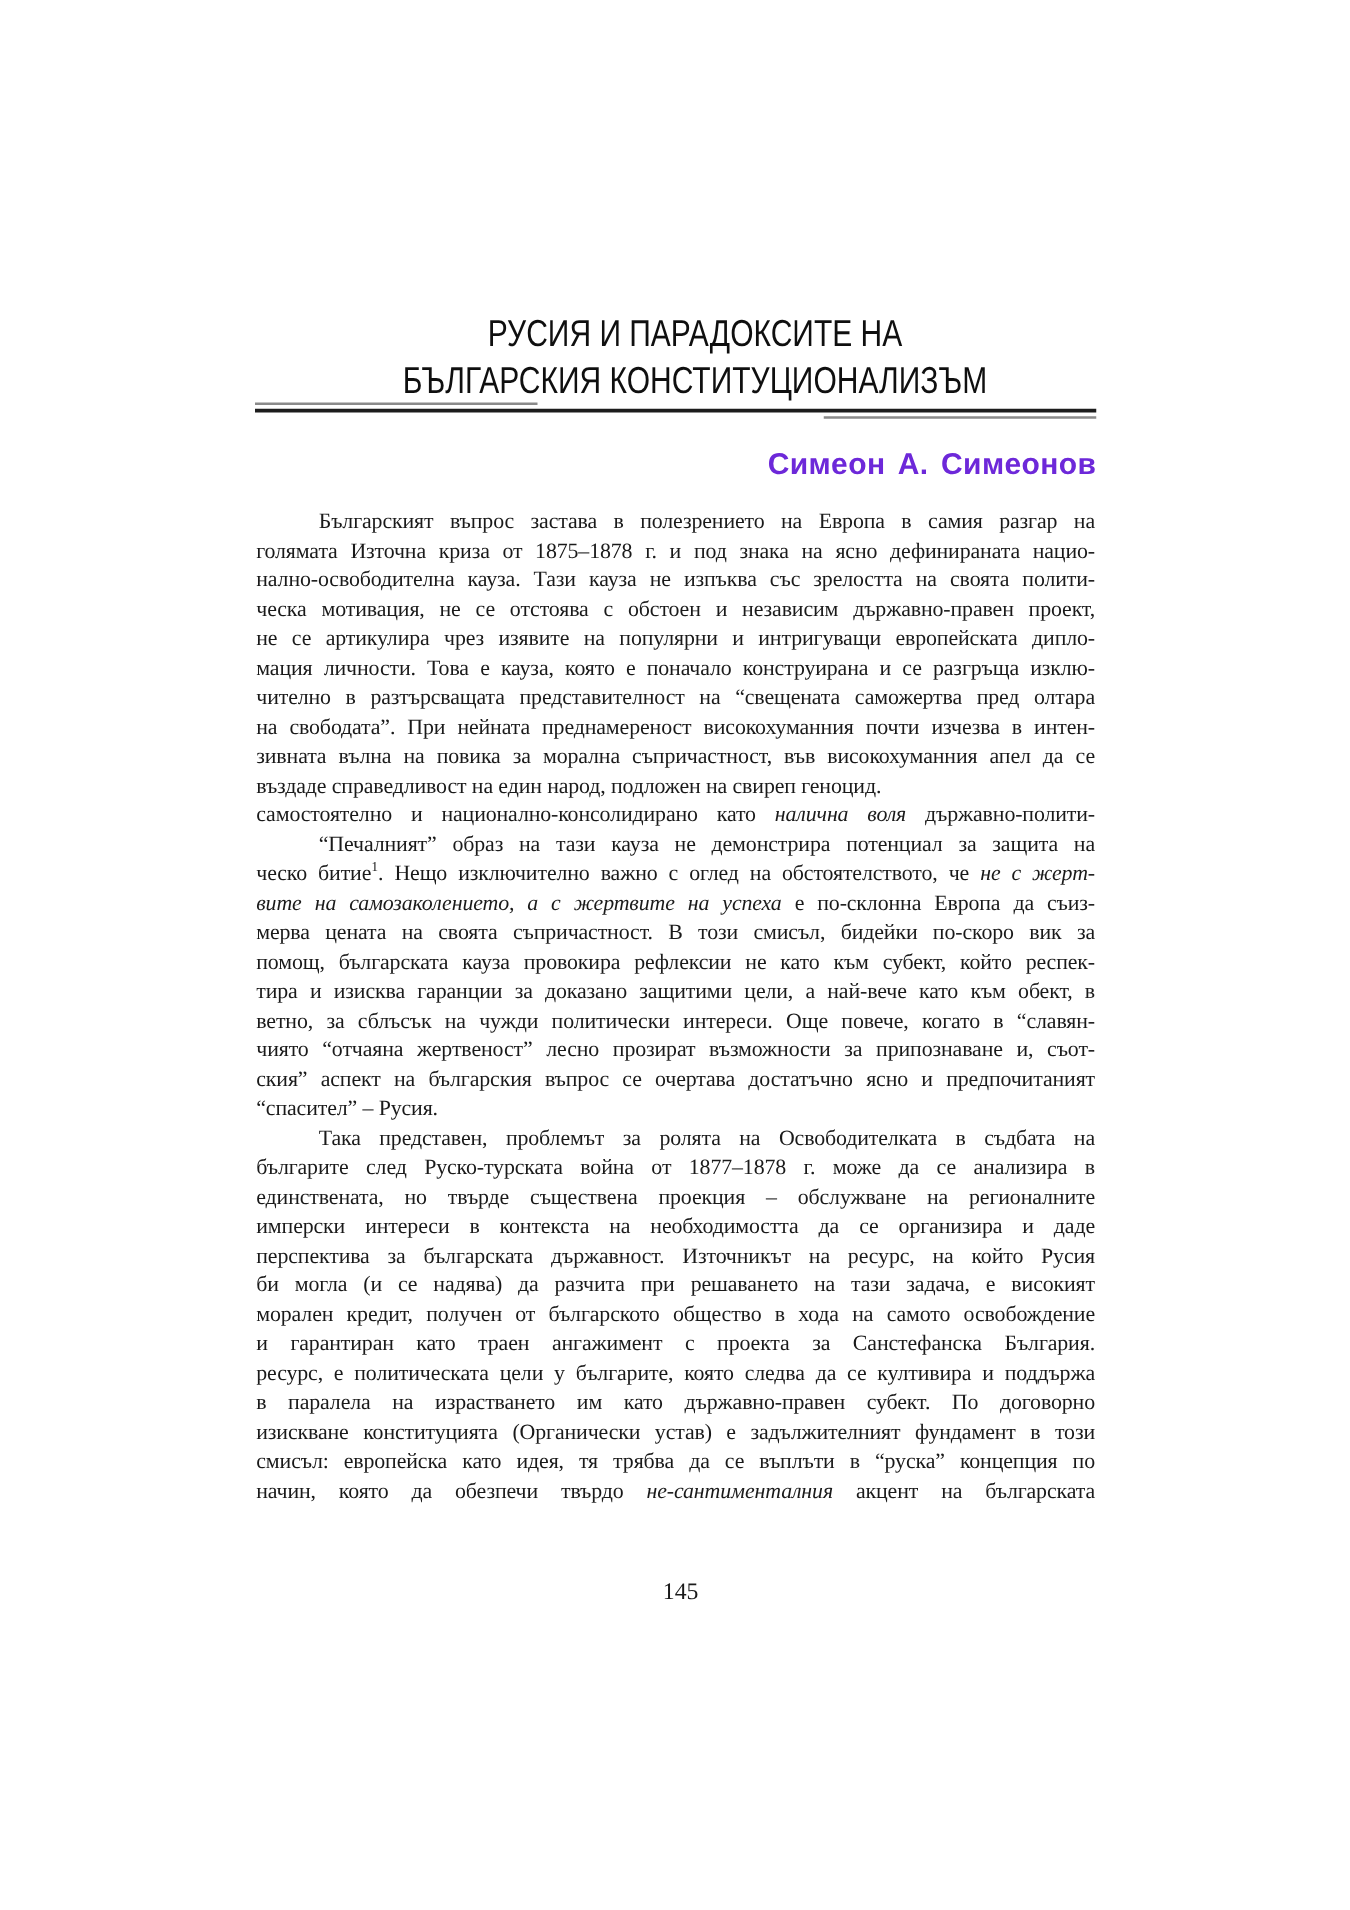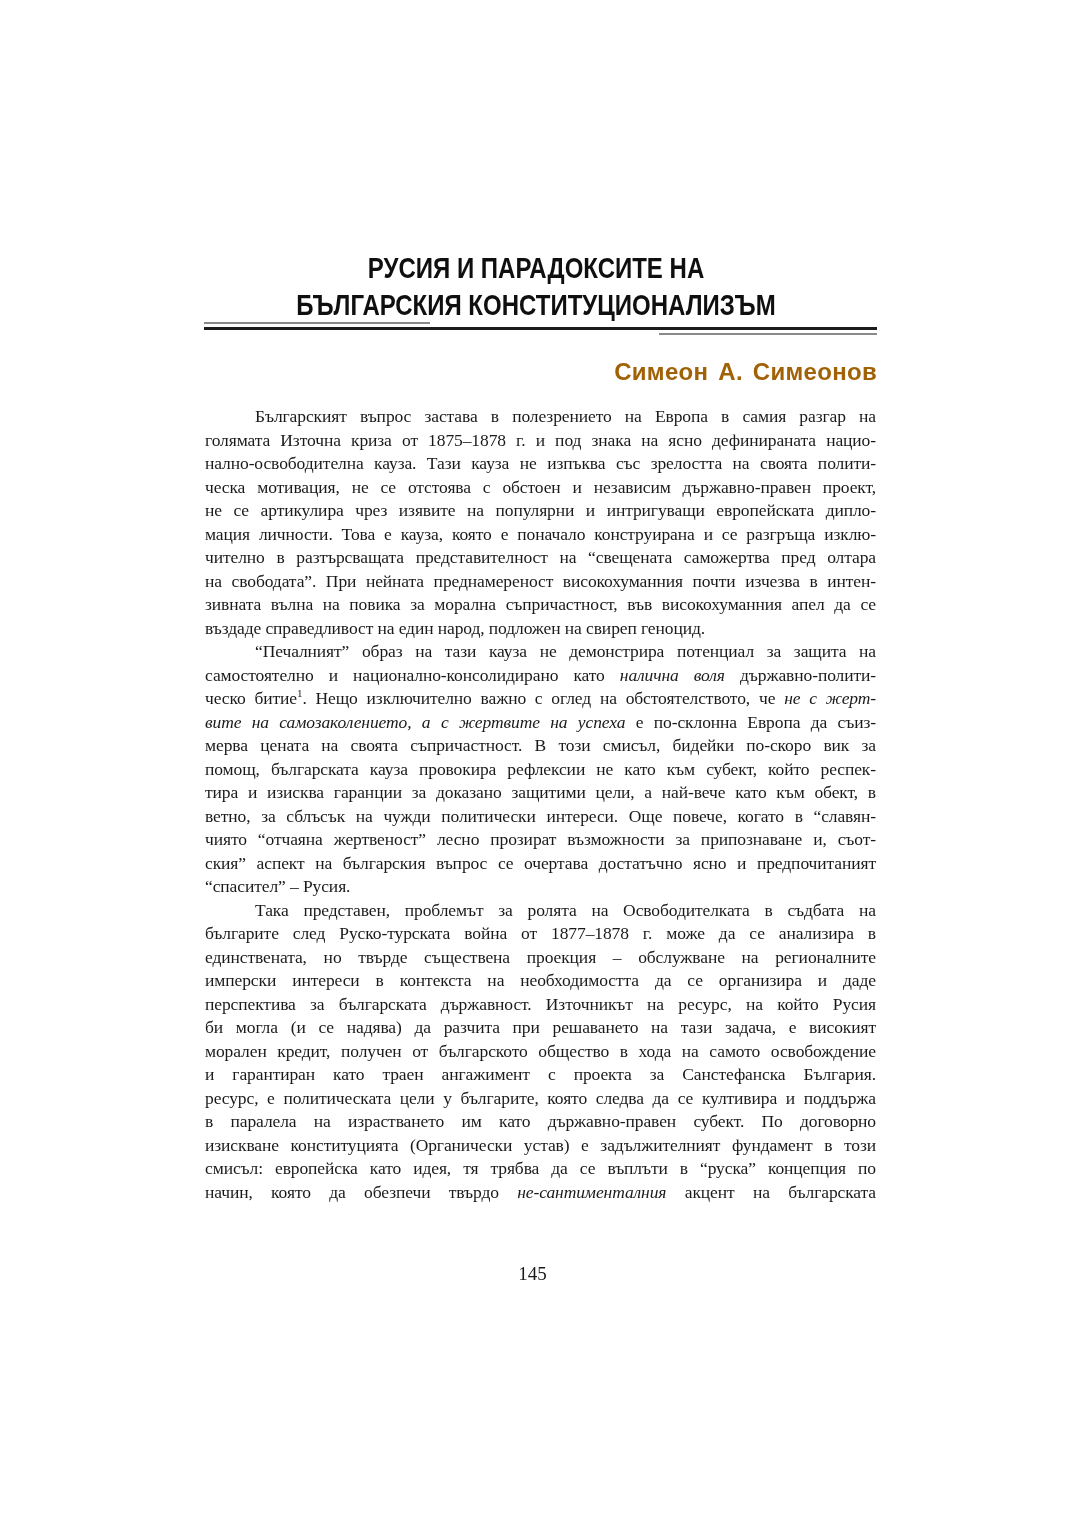--- a/index.html
+++ b/index.html
@@ -3,54 +3,54 @@
 <meta charset="utf-8">
 <style>
   html,body { margin:0; padding:0; background:#ffffff; }
   .page {
     position:relative; width:1080px; height:1528px; background:#fff;
     font-family:"Liberation Serif","DejaVu Serif",serif;
     color:var(--text-color,#1a1a1a);
     overflow:hidden;
   }
   .title {
-    position:absolute; top:249px; left:200px; width:672px;
+    position:absolute; top:249px; left:220px; width:672px;
     text-align:center;
     font-family:"Liberation Sans","DejaVu Sans",sans-serif;
-    font-weight:bold; font-size:30px; line-height:37px;
+    font-weight:normal; font-size:30px; line-height:37px;
     color:#0f0f0f;
   }
   .title-inner { transform:scaleX(0.80); transform-origin:50% 0; white-space:nowrap; }
   .rule { position:absolute; top:320px; left:204px; width:673px; height:16px; }
   .rule-top    { position:absolute; top:2px;  left:0;  width:226px; height:2px; background:var(--rule-gray,#8a8a8a); }
   .rule-main   { position:absolute; top:7px;  left:0;  width:100%;  height:3px; background:var(--rule-dark,#1c1c1c); }
   .rule-bottom { position:absolute; top:13px; right:0; width:218px; height:2px; background:var(--rule-gray,#8a8a8a); }
   .author {
     position:absolute; top:357px; left:204px; width:673px;
     text-align:right;
     font-family:"Liberation Sans","DejaVu Sans",sans-serif;
     font-weight:bold; font-size:24px; line-height:30px;
     letter-spacing:0.3px; word-spacing:3px;
-    color:#a16207;
+    color:#6d28d9;
   }
   .body {
     position:absolute; top:405px; left:205px; width:671px;
     font-size:17.5px; line-height:23.5px; letter-spacing:-0.1px;
     text-align:justify;
   }
   .line {
     height:23.5px; overflow:hidden;
     text-align:justify; text-align-last:justify; text-justify:inter-word;
   }
   .line.first { text-indent:50px; }
   .line.noju  { text-align-last:left; }
   .i { font-style:italic; }
   sup { font-size:11px; line-height:0; vertical-align:super; }
   .page-number {
-    position:absolute; top:1262px; left:196px; width:673px;
+    position:absolute; top:1262px; left:208px; width:673px;
     text-align:center; font-size:19px; line-height:24px;
   }
 </style>
 </head>
 <body>
 
 <div class="page">
 
   <div class="title">
     <div class="title-inner">
@@ -74,22 +74,22 @@
         <div class="line"><span>нално-освободителна кауза. Тази кауза не изпъква със зрелостта на своята полити-</span></div>
         <div class="line"><span>ческа мотивация, не се отстоява с обстоен и независим държавно-правен проект,</span></div>
         <div class="line"><span>не се артикулира чрез изявите на популярни и интригуващи европейската дипло-</span></div>
         <div class="line"><span>мация личности. Това е кауза, която е поначало конструирана и се разгръща изклю-</span></div>
         <div class="line"><span>чително в разтърсващата представителност на “свещената саможертва пред олтара</span></div>
         <div class="line"><span>на свободата”. При нейната преднамереност високохуманния почти изчезва в интен-</span></div>
         <div class="line"><span>зивната вълна на повика за морална съпричастност, във високохуманния апел да се</span></div>
         <div class="line noju"><span>въздаде справедливост на един народ, подложен на свиреп геноцид.</span></div>
       </div>
       <div>
+        <div class="line"><span>самостоятелно и национално-консолидирано като </span><span class="i">налична воля</span><span> държавно-полити-</span></div>
         <div class="line first"><span>“Печалният” образ на тази кауза не демонстрира потенциал за защита на</span></div>
-        <div class="line"><span>самостоятелно и национално-консолидирано като </span><span class="i">налична воля</span><span> държавно-полити-</span></div>
         <div class="line"><span>ческо битие</span><sup>1</sup><span>. Нещо изключително важно с оглед на обстоятелството, че </span><span class="i">не с жерт-</span></div>
         <div class="line"><span class="i">вите на самозаколението, а с жертвите на успеха</span><span> е по-склонна Европа да съиз-</span></div>
         <div class="line"><span>мерва цената на своята съпричастност. В този смисъл, бидейки по-скоро вик за</span></div>
         <div class="line"><span>помощ, българската кауза провокира рефлексии не като към субект, който респек-</span></div>
         <div class="line"><span>тира и изисква гаранции за доказано защитими цели, а най-вече като към обект, в</span></div>
         <div class="line"><span>ветно, за сблъсък на чужди политически интереси. Още повече, когато в “славян-</span></div>
         <div class="line"><span>чиято “отчаяна жертвеност” лесно прозират възможности за припознаване и, съот-</span></div>
         <div class="line"><span>ския” аспект на българския въпрос се очертава достатъчно ясно и предпочитаният</span></div>
         <div class="line noju"><span>“спасител” – Русия.</span></div>
       </div>

